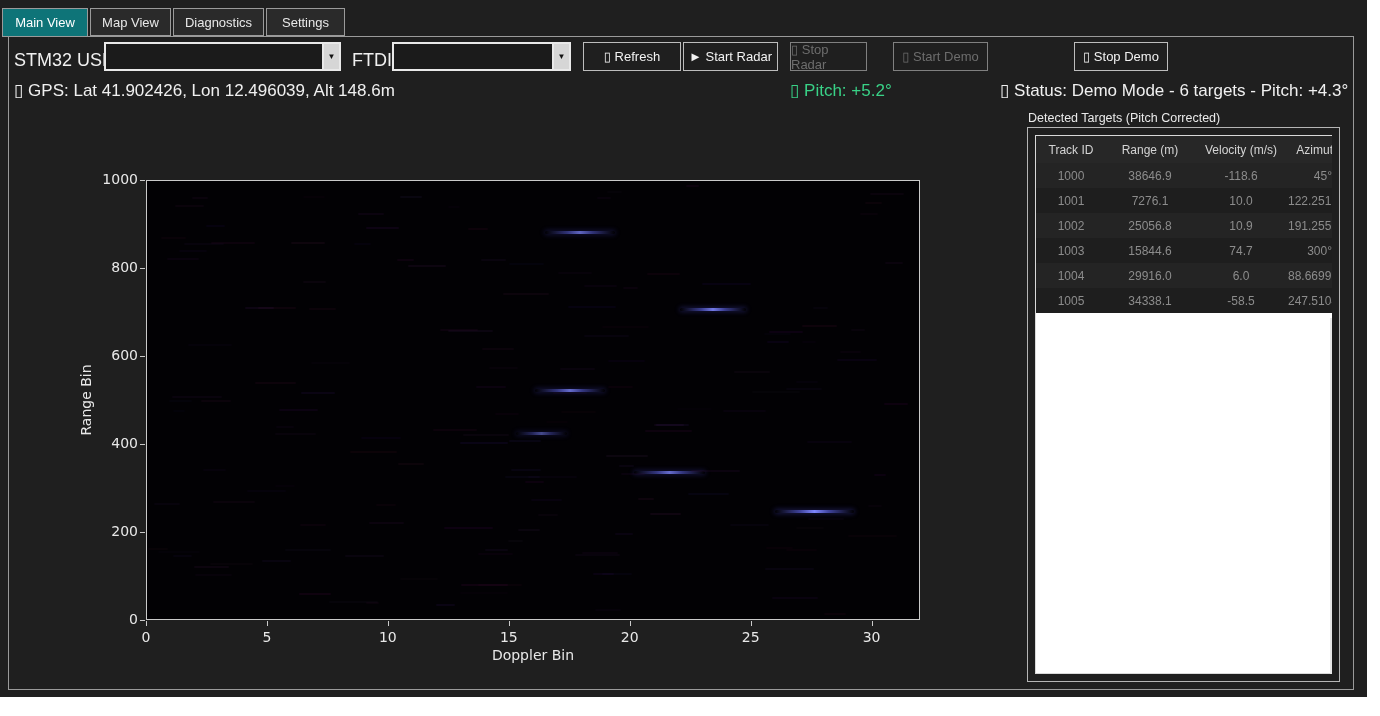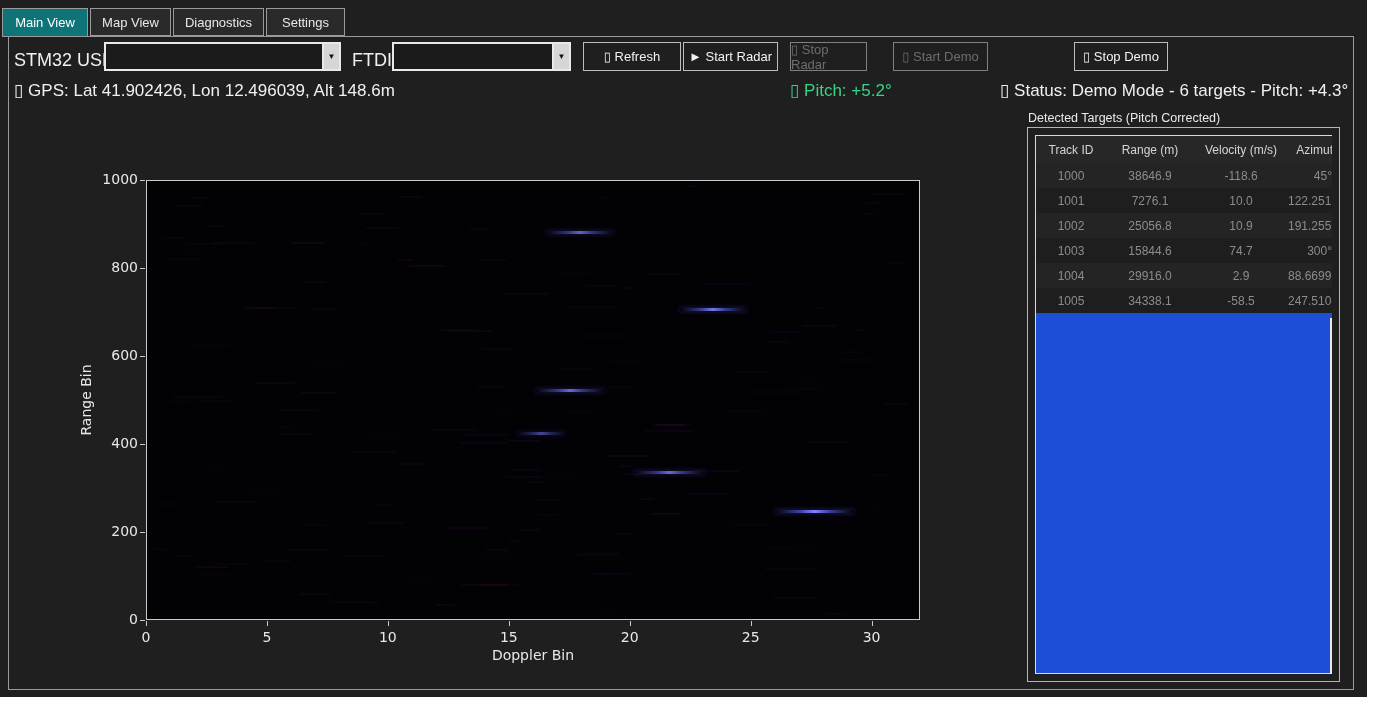--- a/index.html
+++ b/index.html
@@ -22,21 +22,21 @@
   .btn { position:absolute; top:42px; height:29px; background:#1f1f1f; border:1px solid #bdbdbd;
          color:#f2f2f2; font-size:13px; display:flex; align-items:center; justify-content:center; }
   .btn.disabled { border-color:#808080; color:#6d6d6d; }
 
   .statusline { position:absolute; top:80px; font-size:17px; color:#f0f0f0; white-space:nowrap; }
   .pitch-green { color:#39d287; }
 
   
   .group-label { position:absolute; left:1028px; top:111px; font-size:12.5px; color:#eaeaea; }
   .group-box { position:absolute; left:1027px; top:127px; width:313px; height:555px; border:1px solid #b5b5b5; }
-  .ttable { position:absolute; left:1035px; top:135px; width:297px; height:539px; background:#1d4ed8;
+  .ttable { position:absolute; left:1035px; top:135px; width:297px; height:539px; background:#ffffff;
             border-left:1px solid #d9d9d9; border-top:1px solid #d9d9d9; border-bottom:1px solid #d9d9d9;
             overflow:hidden; }
   .ttable-inner { width:312px; }
   .thead { display:flex; height:27px; background:#272727; color:#d4d4d4; font-size:12px; align-items:center; }
   .trow { display:flex; height:25px; align-items:center; font-size:12px; color:#8c8c8c; }
   .trow.even { background:#242424; }
   .trow.odd  { background:#1e1e1e; }
   .c0 { width:70px; text-align:center; }
   .c1 { width:88px; text-align:center; }
   .c2 { width:94px; text-align:center; }
@@ -319,21 +319,21 @@
           </div>
           <div class="trow odd">
             <span class="c0">1003</span>
             <span class="c1">15844.6</span>
             <span class="c2">74.7</span>
             <span class="c3">300°</span>
           </div>
           <div class="trow even">
             <span class="c0">1004</span>
             <span class="c1">29916.0</span>
-            <span class="c2">2.9</span>
+            <span class="c2">6.0</span>
             <span class="c3">88.66998</span>
           </div>
           <div class="trow odd">
             <span class="c0">1005</span>
             <span class="c1">34338.1</span>
             <span class="c2">-58.5</span>
             <span class="c3">247.5104</span>
           </div>
         </div>
     </div>

